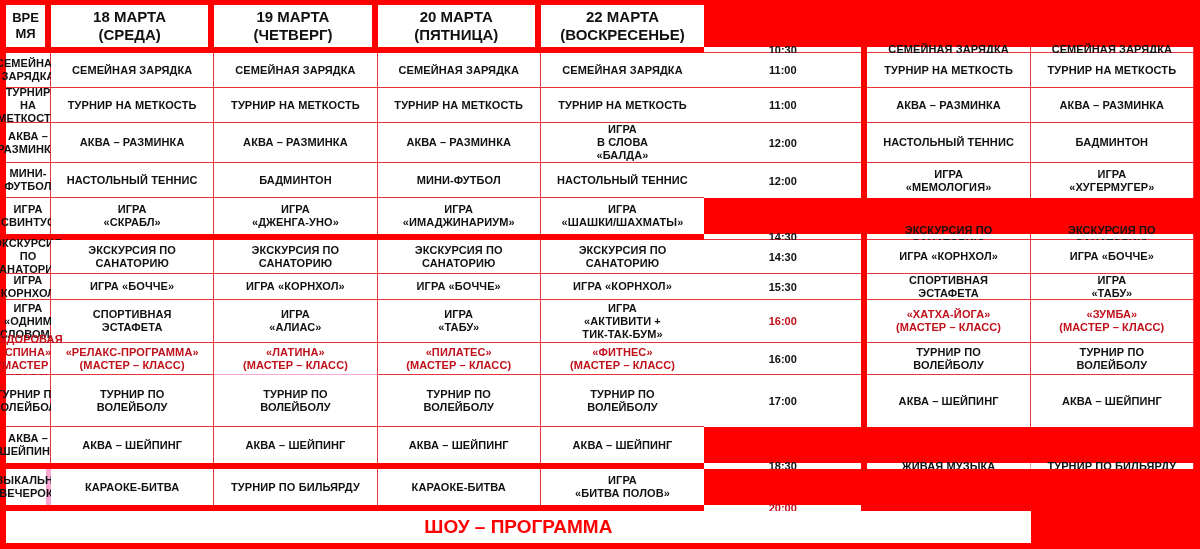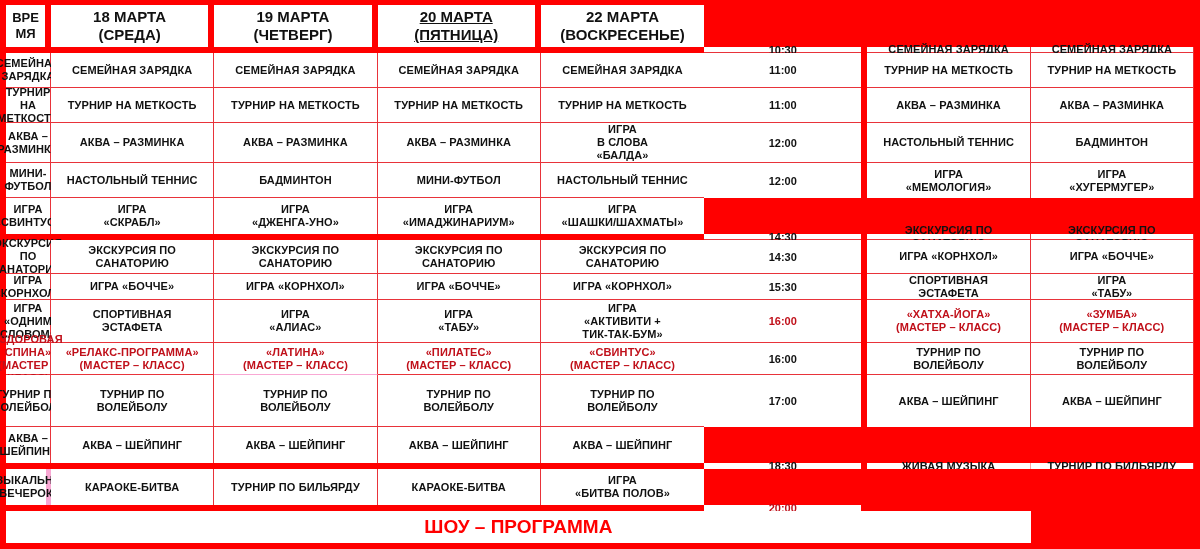--- a/index.html
+++ b/index.html
@@ -23,21 +23,21 @@
       <div class="cell hdr" style="font-size:13px;line-height:16px;white-space:pre-line;margin-right:6px;">ВРЕ
 МЯ</div>
       <div class="cell hdr" style="flex-direction: column; margin-right: 6px;">
         <span>18 МАРТА</span>
         <span>(СРЕДА)</span>
       </div>
       <div class="cell hdr" style="flex-direction: column; margin-right: 6px;">
         <span>19 МАРТА</span>
         <span>(ЧЕТВЕРГ)</span>
       </div>
-      <div class="cell hdr" style="flex-direction: column; margin-right: 6px; text-decoration: underline;">
+      <div class="cell hdr" style="flex-direction: column; margin-right: 6px;">
         <span>20 МАРТА</span>
         <span>(ПЯТНИЦА)</span>
       </div>
       <div class="cell hdr" style="flex-direction: column; margin-right: 0px;">
         <span>22 МАРТА</span>
         <span>(ВОСКРЕСЕНЬЕ)</span>
       </div>
       <div style="background: rgb(255, 0, 0);"></div>
       <div style="background: rgb(255, 0, 0);"></div>
       <div style="background: rgb(255, 0, 0);"></div>
@@ -148,21 +148,21 @@
       <div class="cell a red" style="border-bottom:1px solid #e8333a;border-right:1px solid #e8333a;">«ЗУМБА»
 (МАСТЕР – КЛАСС)</div>
       <div class="cell a red" style="border-bottom:1px solid #e8333a;border-right:1px solid #e8333a;">«ЗДОРОВАЯ СПИНА»
 (МАСТЕР – КЛАСС)</div>
       <div class="cell a red" style="border-bottom:1px solid #e8333a;border-right:1px solid #e8333a;">«РЕЛАКС-ПРОГРАММА»
 (МАСТЕР – КЛАСС)</div>
       <div class="cell a red" style="border-bottom:1px solid #f9a8d4;border-right:1px solid #e8333a;">«ЛАТИНА»
 (МАСТЕР – КЛАСС)</div>
       <div class="cell a red" style="border-bottom:1px solid #e8333a;border-right:1px solid #e8333a;">«ПИЛАТЕС»
 (МАСТЕР – КЛАСС)</div>
-      <div class="cell a red" style="border-bottom:1px solid #e8333a;">«СВИНТУС»
+      <div class="cell a red" style="border-bottom:1px solid #e8333a;">«ФИТНЕС»
 (МАСТЕР – КЛАСС)</div>
       <div class="cell t" style="border-bottom:1px solid #e8333a;margin-right:6px;">16:00</div>
       <div class="cell a" style="border-bottom:1px solid #e8333a;border-right:1px solid #e8333a;">ТУРНИР ПО
 ВОЛЕЙБОЛУ</div>
       <div class="cell a" style="border-bottom:1px solid #e8333a;border-right:1px solid #e8333a;">ТУРНИР ПО
 ВОЛЕЙБОЛУ</div>
       <div class="cell a" style="border-bottom:1px solid #e8333a;border-right:1px solid #e8333a;">ТУРНИР ПО
 ВОЛЕЙБОЛУ</div>
       <div class="cell a" style="border-bottom:1px solid #e8333a;border-right:1px solid #e8333a;">ТУРНИР ПО
 ВОЛЕЙБОЛУ</div>

